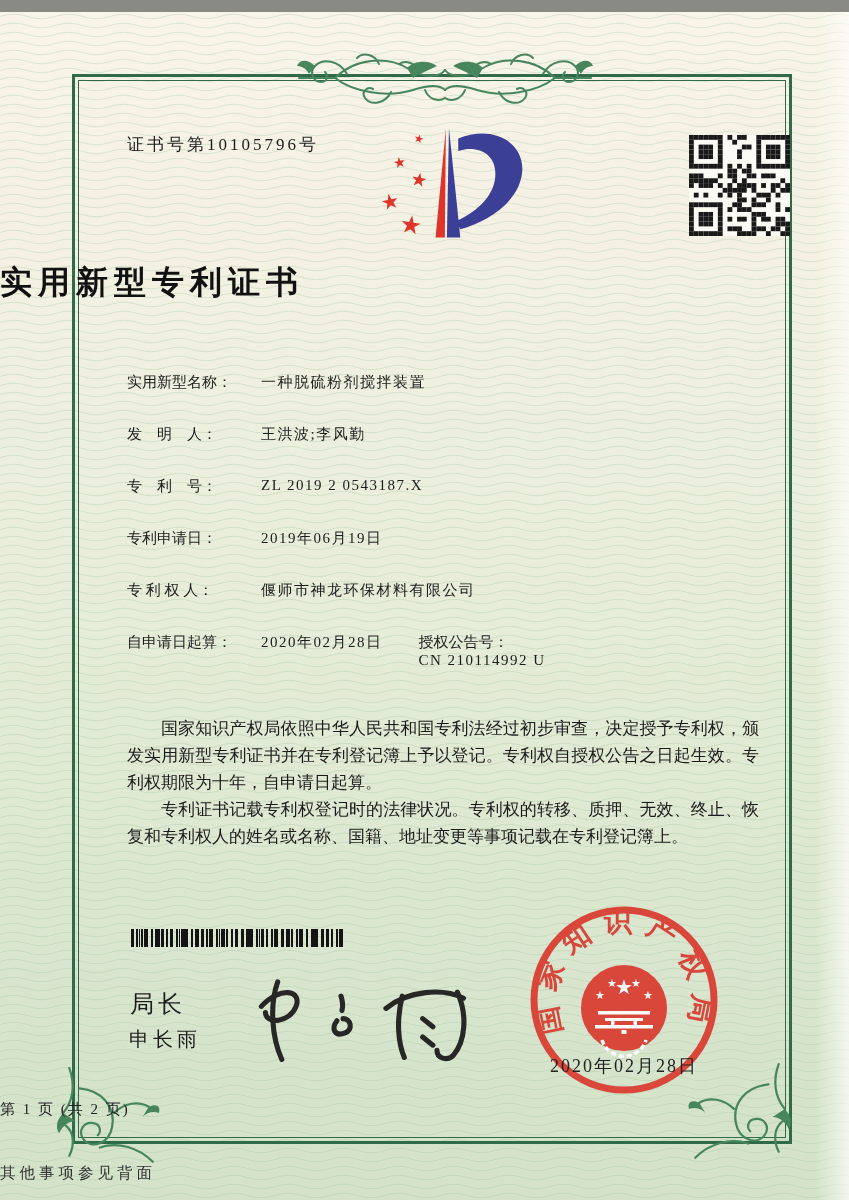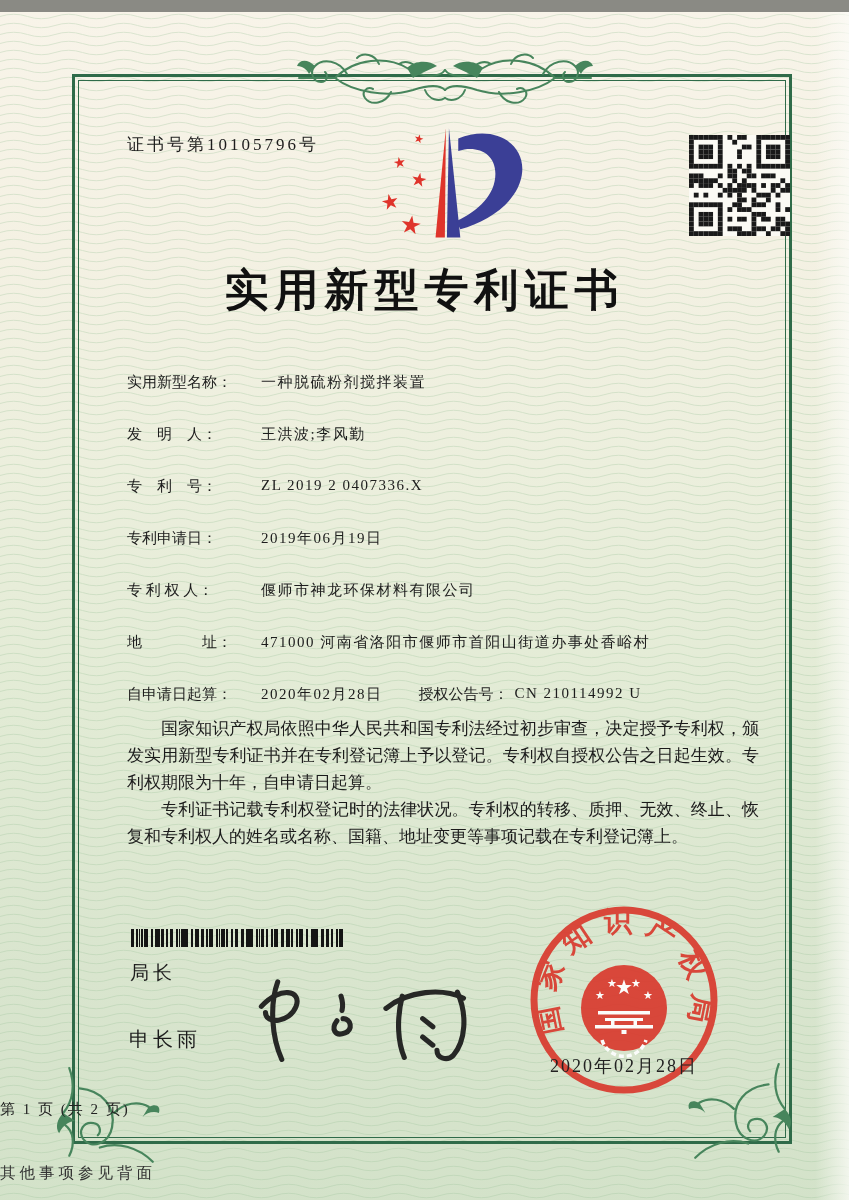--- a/index.html
+++ b/index.html
@@ -19,41 +19,41 @@
 
   .ornament-top{position:absolute;left:293px;top:34px;width:304px;height:64px;}
   .ornament-bl{position:absolute;left:52px;top:1050px;width:114px;height:112px;}
   .ornament-br{position:absolute;left:682px;top:1046px;width:114px;height:112px;transform:scaleX(-1);}
 
   .cert-no{position:absolute;left:127px;top:121px;font-size:17px;letter-spacing:3px;}
 
   .logo{position:absolute;left:366px;top:108px;width:168px;height:130px;}
   .qr{position:absolute;left:689px;top:123px;width:101px;height:101px;}
 
-  .title{position:absolute;left:0;right:0;top:249px;text-align:center;
-    font-size:44px;font-weight:bold;letter-spacing:6px;color:#111;}
+  .title{position:absolute;left:0;right:0;top:249px;
+    font-size:32px;font-weight:bold;letter-spacing:6px;color:#111;}
 
   .fields{position:absolute;left:127px;top:361px;width:650px;font-size:15px;}
   .frow{height:52px;display:flex;align-items:flex-start;white-space:nowrap;}
   .flabel{display:inline-block;width:134px;flex:0 0 134px;}
   .fvalue{letter-spacing:1.5px;}
-  .fpair2{margin-left:36px;display:flex;}
+  .fpair2{margin-left:36px;display:flex;flex-direction:column;}
   .fpair2 .flabel{width:auto;flex:0 0 auto;margin-right:6px;}
 
   .bodytext{position:absolute;left:127px;top:703px;width:632px;
     font-size:17px;line-height:27px;text-align:justify;color:#1b1b1b;}
   .bodytext p{margin:0;text-indent:34px;}
 
   .barcode{position:absolute;left:131px;top:917px;width:215px;height:18px;
     background:
       repeating-linear-gradient(90deg,#141414 0 2px,transparent 2px 5px),
       repeating-linear-gradient(90deg,#141414 0 3px,transparent 3px 13px),
       repeating-linear-gradient(90deg,#141414 0 1px,transparent 1px 8px);}
 
-  .sig-role{position:absolute;left:130px;top:948px;font-size:19px;letter-spacing:4px;}
+  .sig-role{position:absolute;left:130px;top:976px;font-size:24px;letter-spacing:4px;}
   .sig-name{position:absolute;left:129px;top:1014px;font-size:20px;letter-spacing:4px;}
   .signature{position:absolute;left:243px;top:948px;width:245px;height:105px;}
 
   .seal{position:absolute;left:522px;top:886px;width:204px;height:204px;opacity:.92;}
   .seal-date{position:absolute;left:512px;top:1042px;width:224px;text-align:center;
     font-size:18px;letter-spacing:2px;color:#222;}
 
   .page-info{position:absolute;left:0;right:0;top:1088px;text-align:left;
     font-size:15px;letter-spacing:2px;color:#222;}
   .back-note{position:absolute;left:0;right:0;top:1151px;text-align:left;
@@ -358,33 +358,29 @@
     <div class="frow">
       <span class="flabel">实用新型名称：</span>
       <span class="fvalue">一种脱硫粉剂搅拌装置</span>
     </div>
     <div class="frow">
       <span class="flabel">发　明　人：</span>
       <span class="fvalue">王洪波;李风勤</span>
     </div>
     <div class="frow">
       <span class="flabel">专　利　号：</span>
-      <span class="fvalue">ZL 2019 2 0407336.X</span>
+      <span class="fvalue">ZL 2019 2 0543187.X</span>
     </div>
     <div class="frow">
       <span class="flabel">专利申请日：</span>
       <span class="fvalue">2019年06月19日</span>
     </div>
     <div class="frow">
       <span class="flabel">专 利 权 人：</span>
       <span class="fvalue">偃师市神龙环保材料有限公司</span>
-    </div>
-    <div class="frow">
-      <span class="flabel">地　　　　址：</span>
-      <span class="fvalue">471000 河南省洛阳市偃师市首阳山街道办事处香峪村</span>
     </div>
     <div class="frow">
       <span class="flabel">自申请日起算：</span>
       <span class="fvalue">2020年02月28日</span>
       <span class="fpair2">
         <span class="flabel">授权公告号：</span>
         <span class="fvalue">CN 210114992 U</span>
       </span>
     </div>
   </div>

